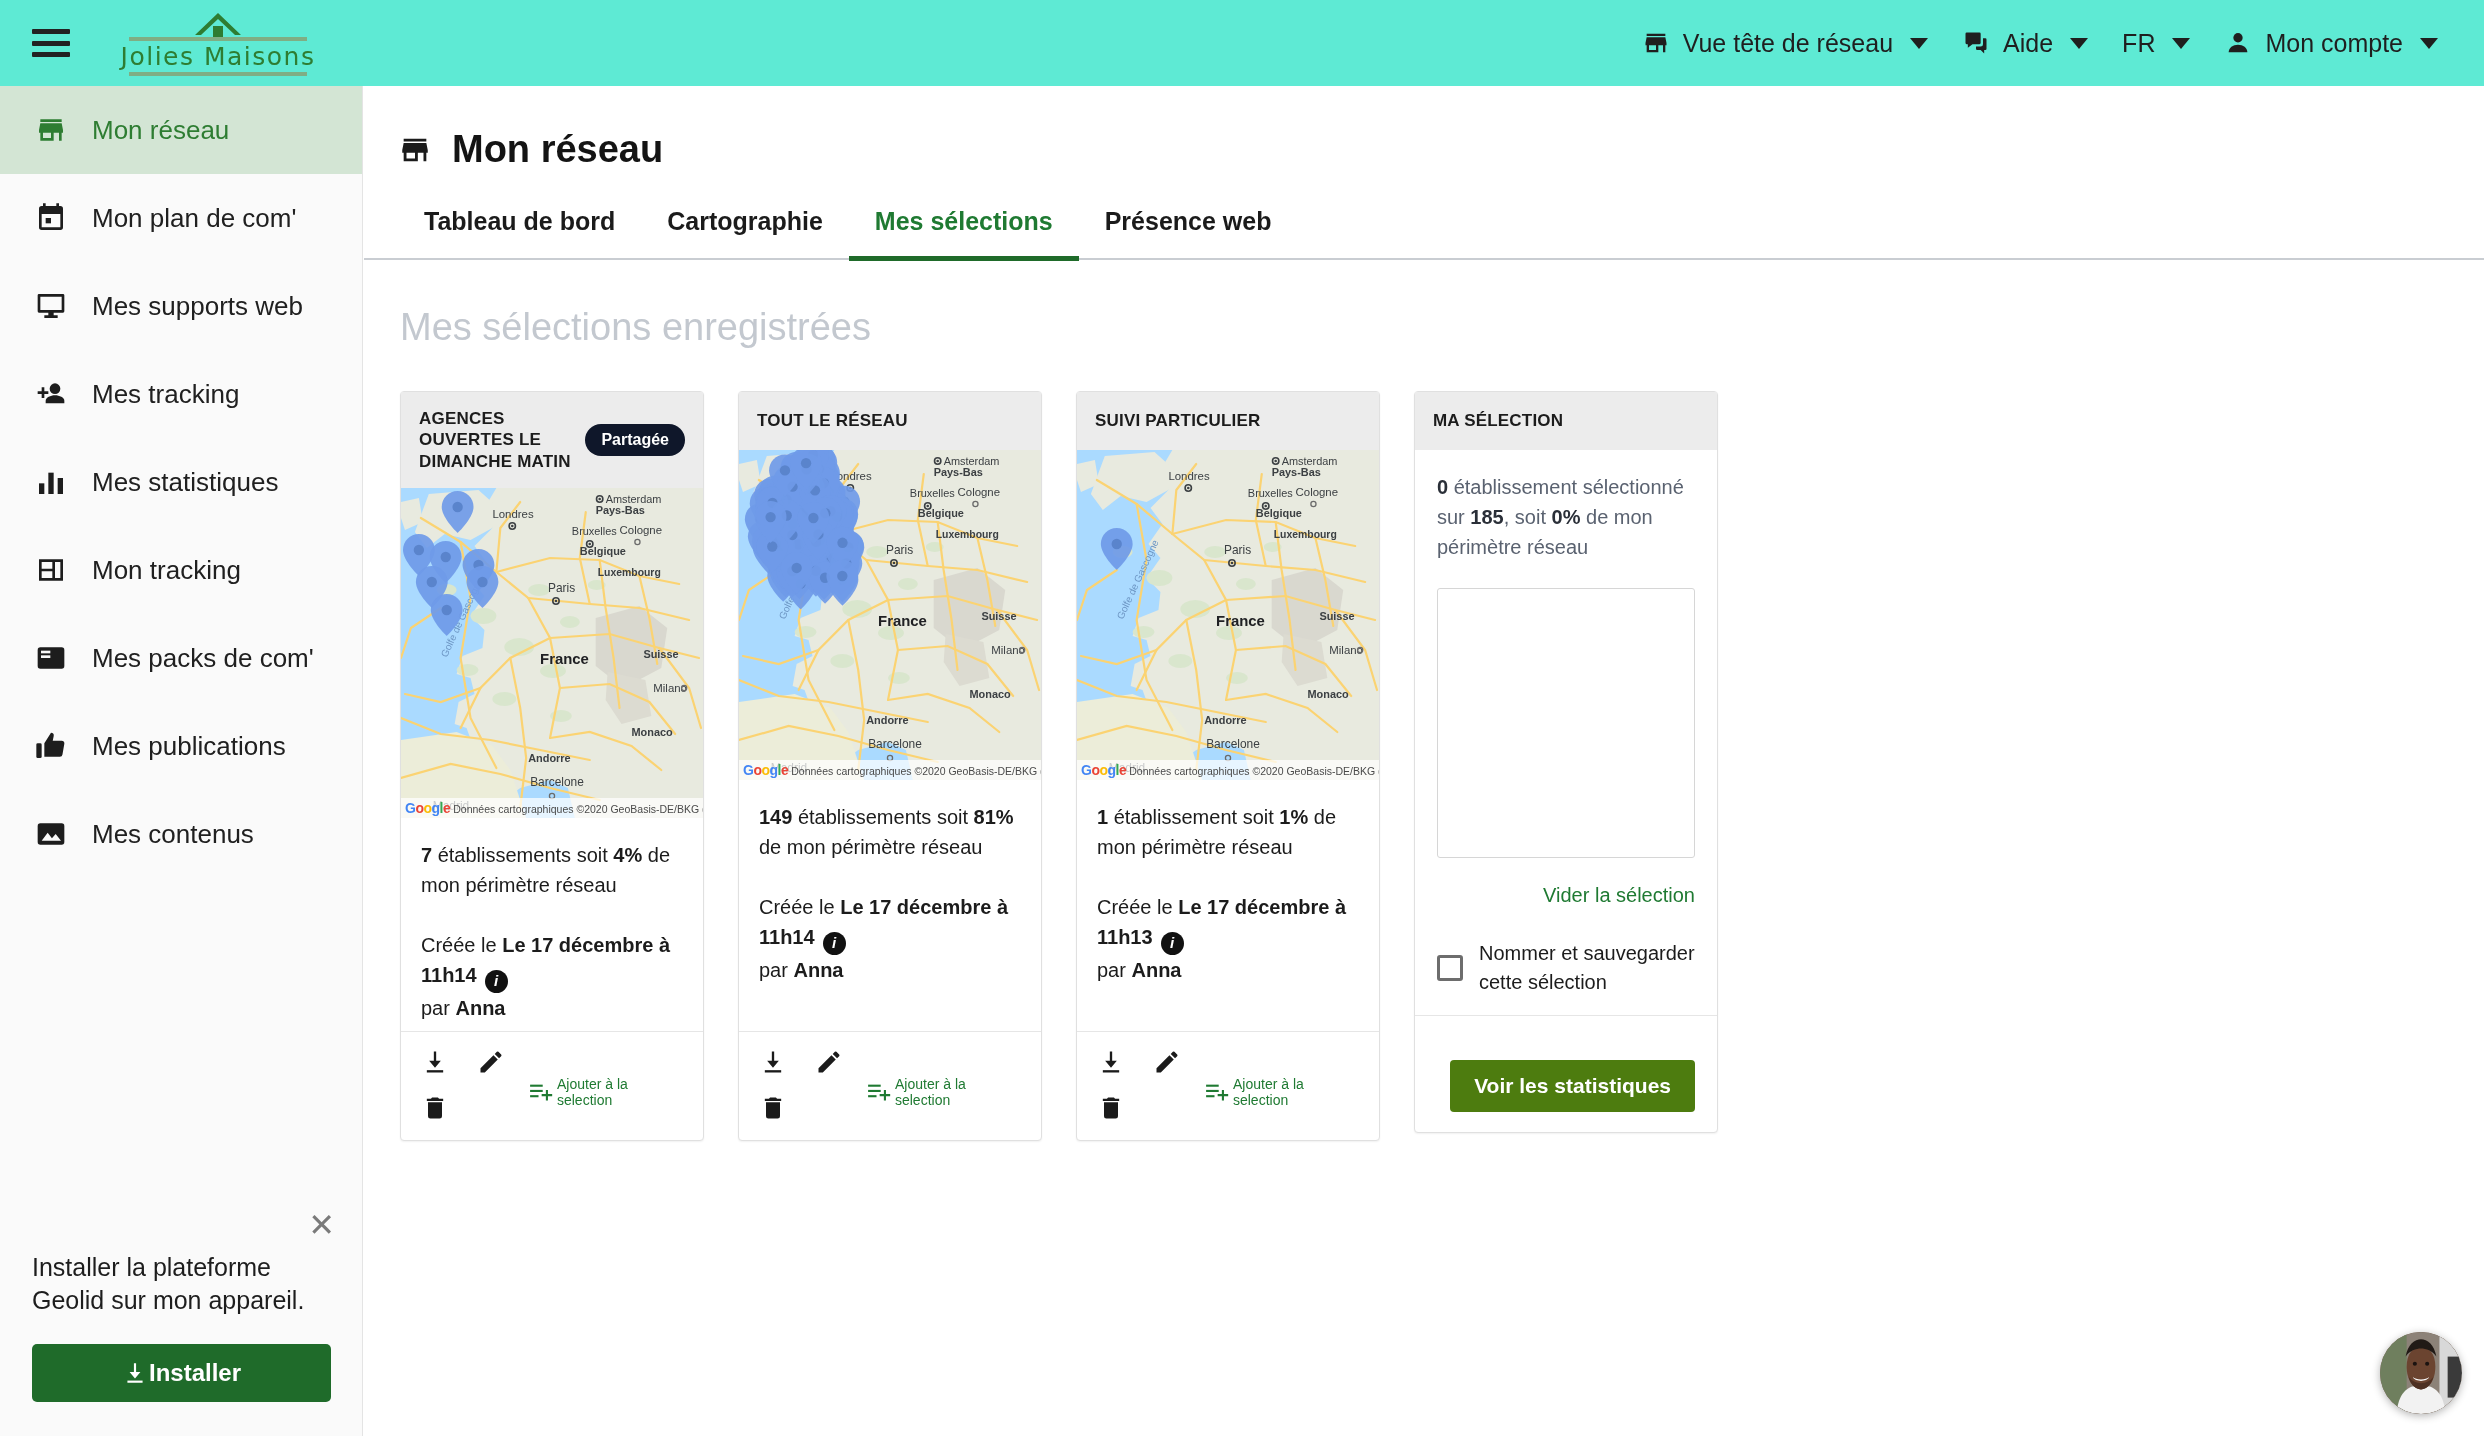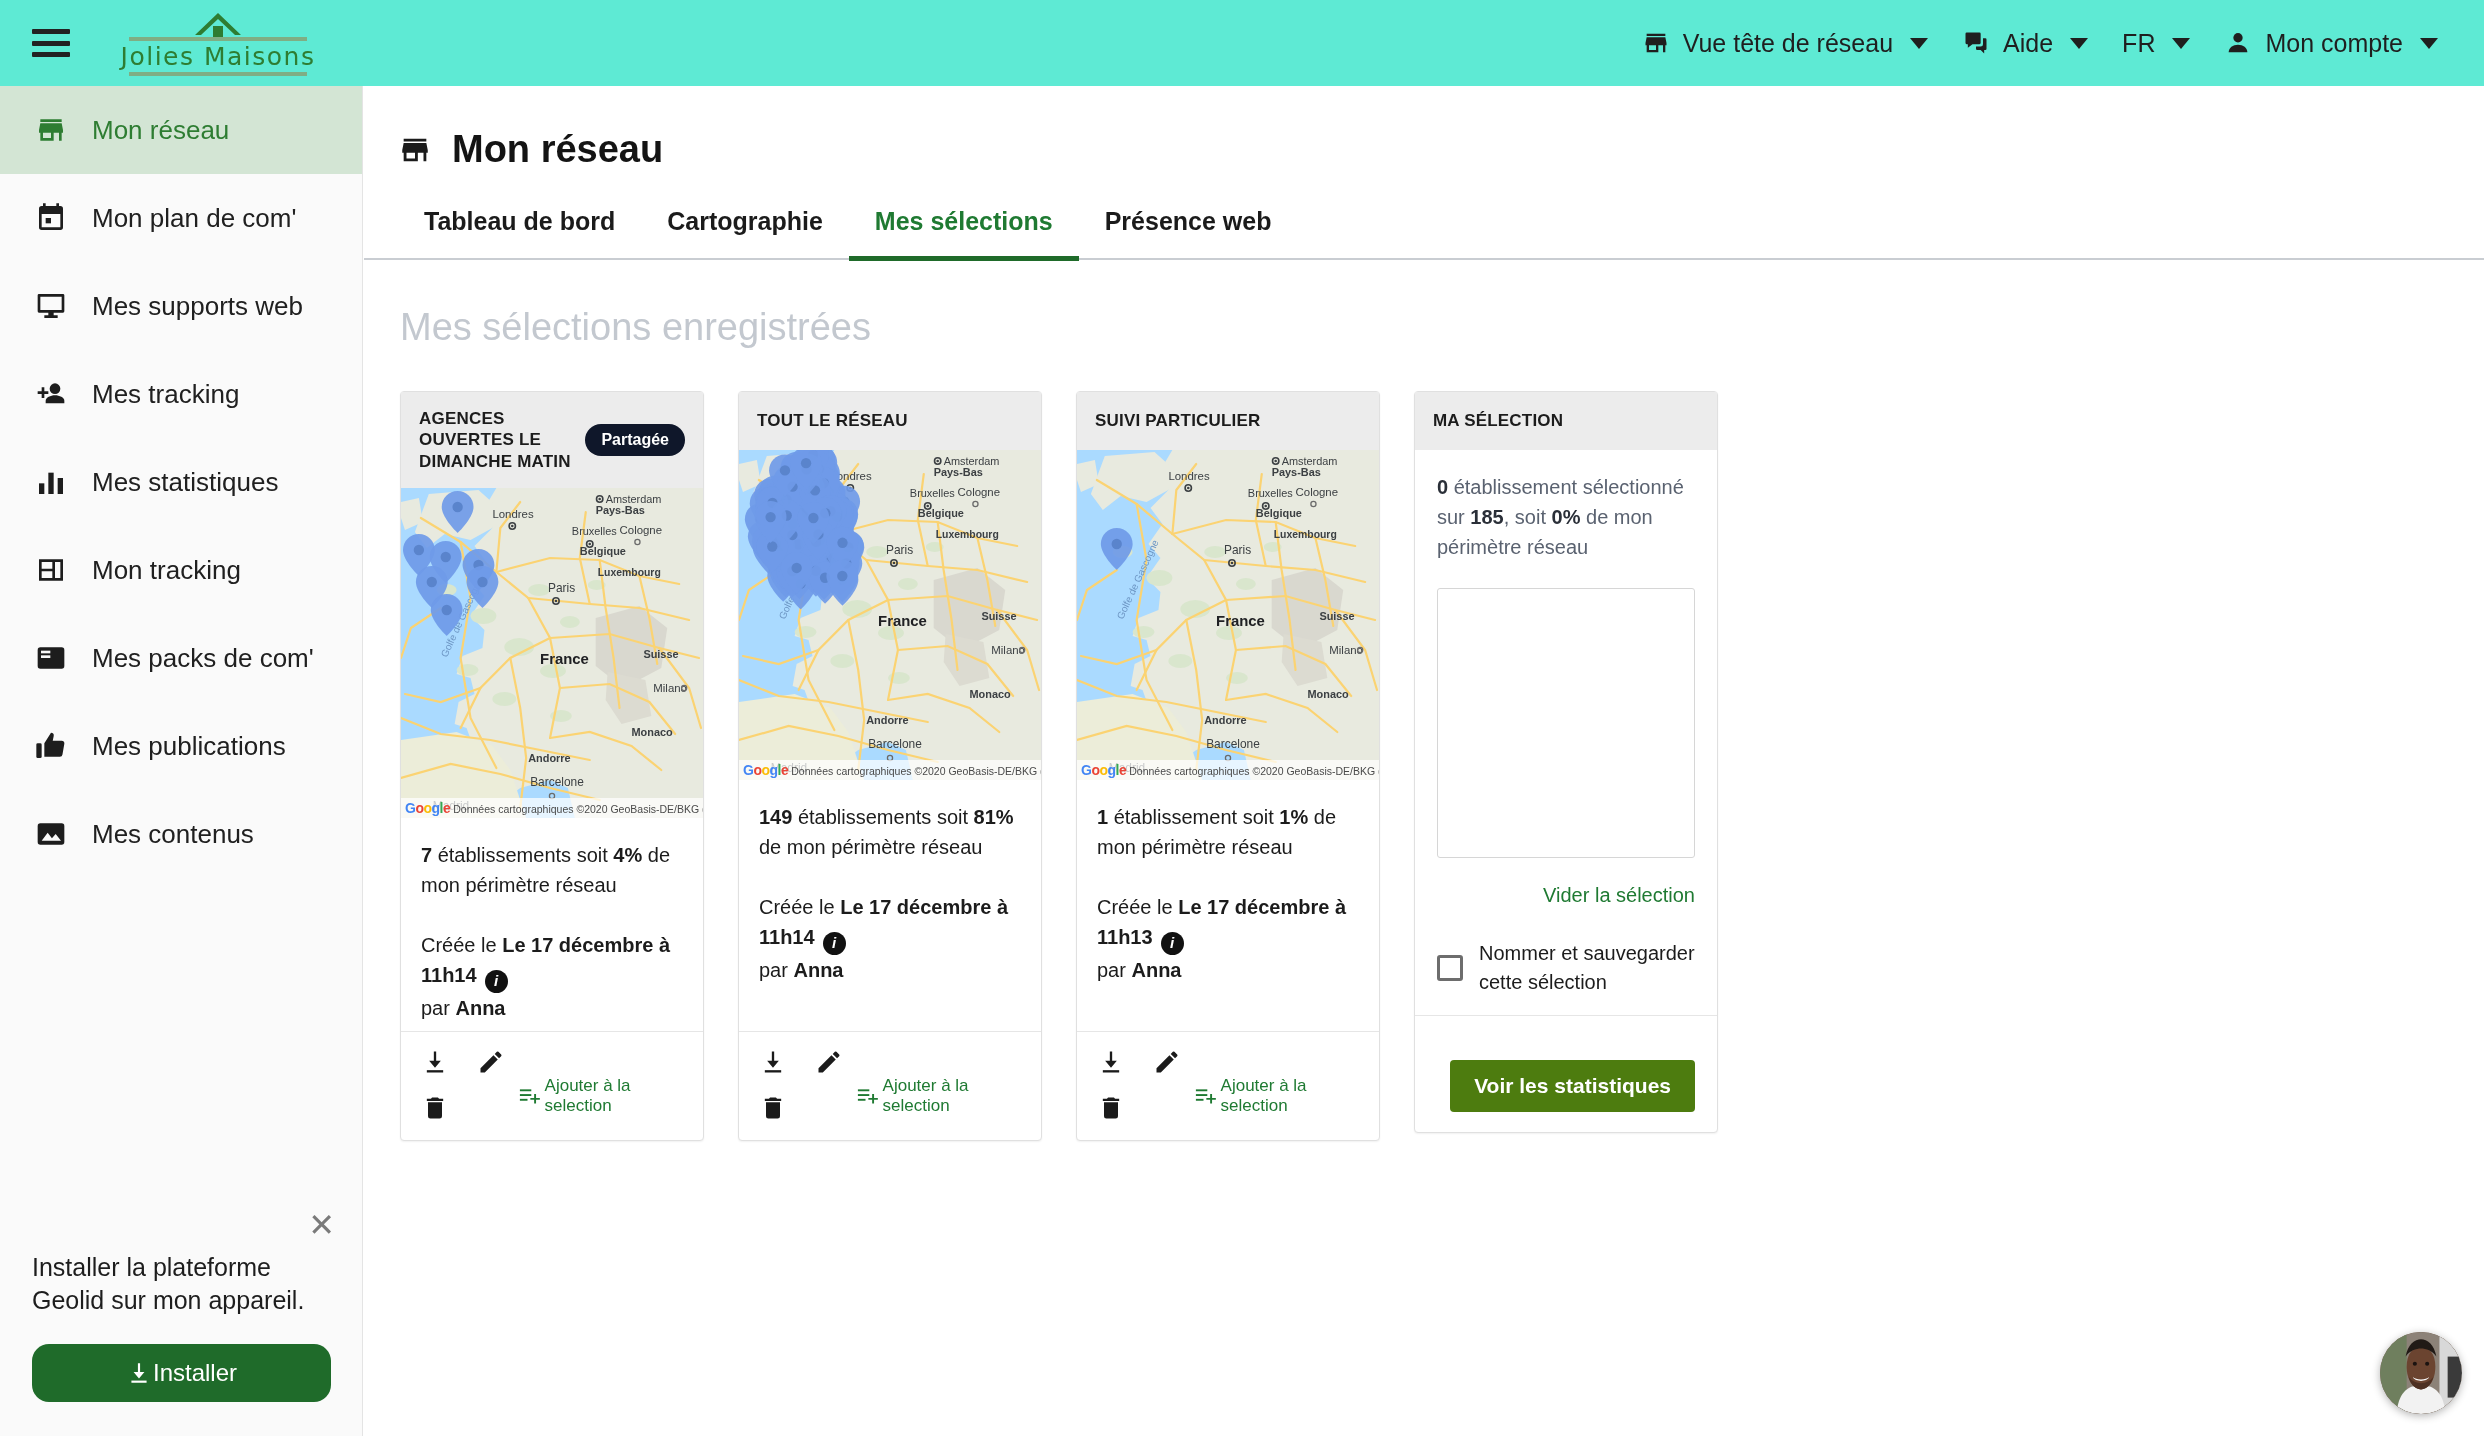--- a/index.html
+++ b/index.html
@@ -72,21 +72,21 @@
     position: absolute; bottom: 0; left: 0; width: 363px;
     padding: 0 32px 34px 32px;
   }
   .install-close {
     position: absolute; right: 28px; top: -42px;
     font-size: 32px; color: #7a7a7a; cursor: pointer; line-height: 1;
   }
   .install-text { font-size: 25px; color: #1d1d1d; line-height: 1.35; margin-bottom: 26px; }
   .install-btn {
     width: 100%; height: 58px; background: #1f6b2a; color: #fff;
-    border: none; border-radius: 17px; font-size: 24px; font-weight: normal;
+    border: none; border-radius: 5px; font-size: 24px; font-weight: bold;
     display: flex; align-items: center; justify-content: center; gap: 1px;
     cursor: pointer; font-family: inherit;
   }
   .install-btn svg { width: 26px; height: 26px; fill: #fff; }
   
   .main {
     position: absolute; top: 86px; left: 364px;
     width: 2120px; height: 1350px;
     background: #fff; overflow: hidden;
   }
@@ -156,21 +156,21 @@
     vertical-align: -4px; margin-left: 8px; cursor: pointer;
   }
   .card-foot {
     border-top: 1px solid #e6e6e6; padding: 16px 20px 18px 20px;
     display: flex; align-items: flex-start;
   }
   .foot-icons { display: flex; flex-wrap: wrap; width: 110px; gap: 18px 28px; }
   .foot-icons svg { width: 28px; height: 28px; fill: #1b1b1b; cursor: pointer; }
   .add-sel {
     margin-left: auto; display: flex; align-items: center; gap: 4px;
-    color: #1f7a32; font-size: 17px; cursor: pointer; padding-top: 28px;
+    color: #1f7a32; font-size: 14px; cursor: pointer; padding-top: 28px;
   }
   .add-sel svg { width: 26px; height: 26px; fill: #1f7a32; }
   
   .sel-card { width: 304px; display: flex; flex-direction: column; align-self: flex-start; }
   .sel-body { padding: 22px 22px 18px 22px; }
   .sel-count { font-size: 20px; color: #5a6270; line-height: 1.5; margin: 0 0 26px 0; }
   .sel-count b { color: #2a2f38; }
   .sel-drop {
     height: 270px; border: 1px solid #d6d6d6; border-radius: 3px; background:#fff;
   }

